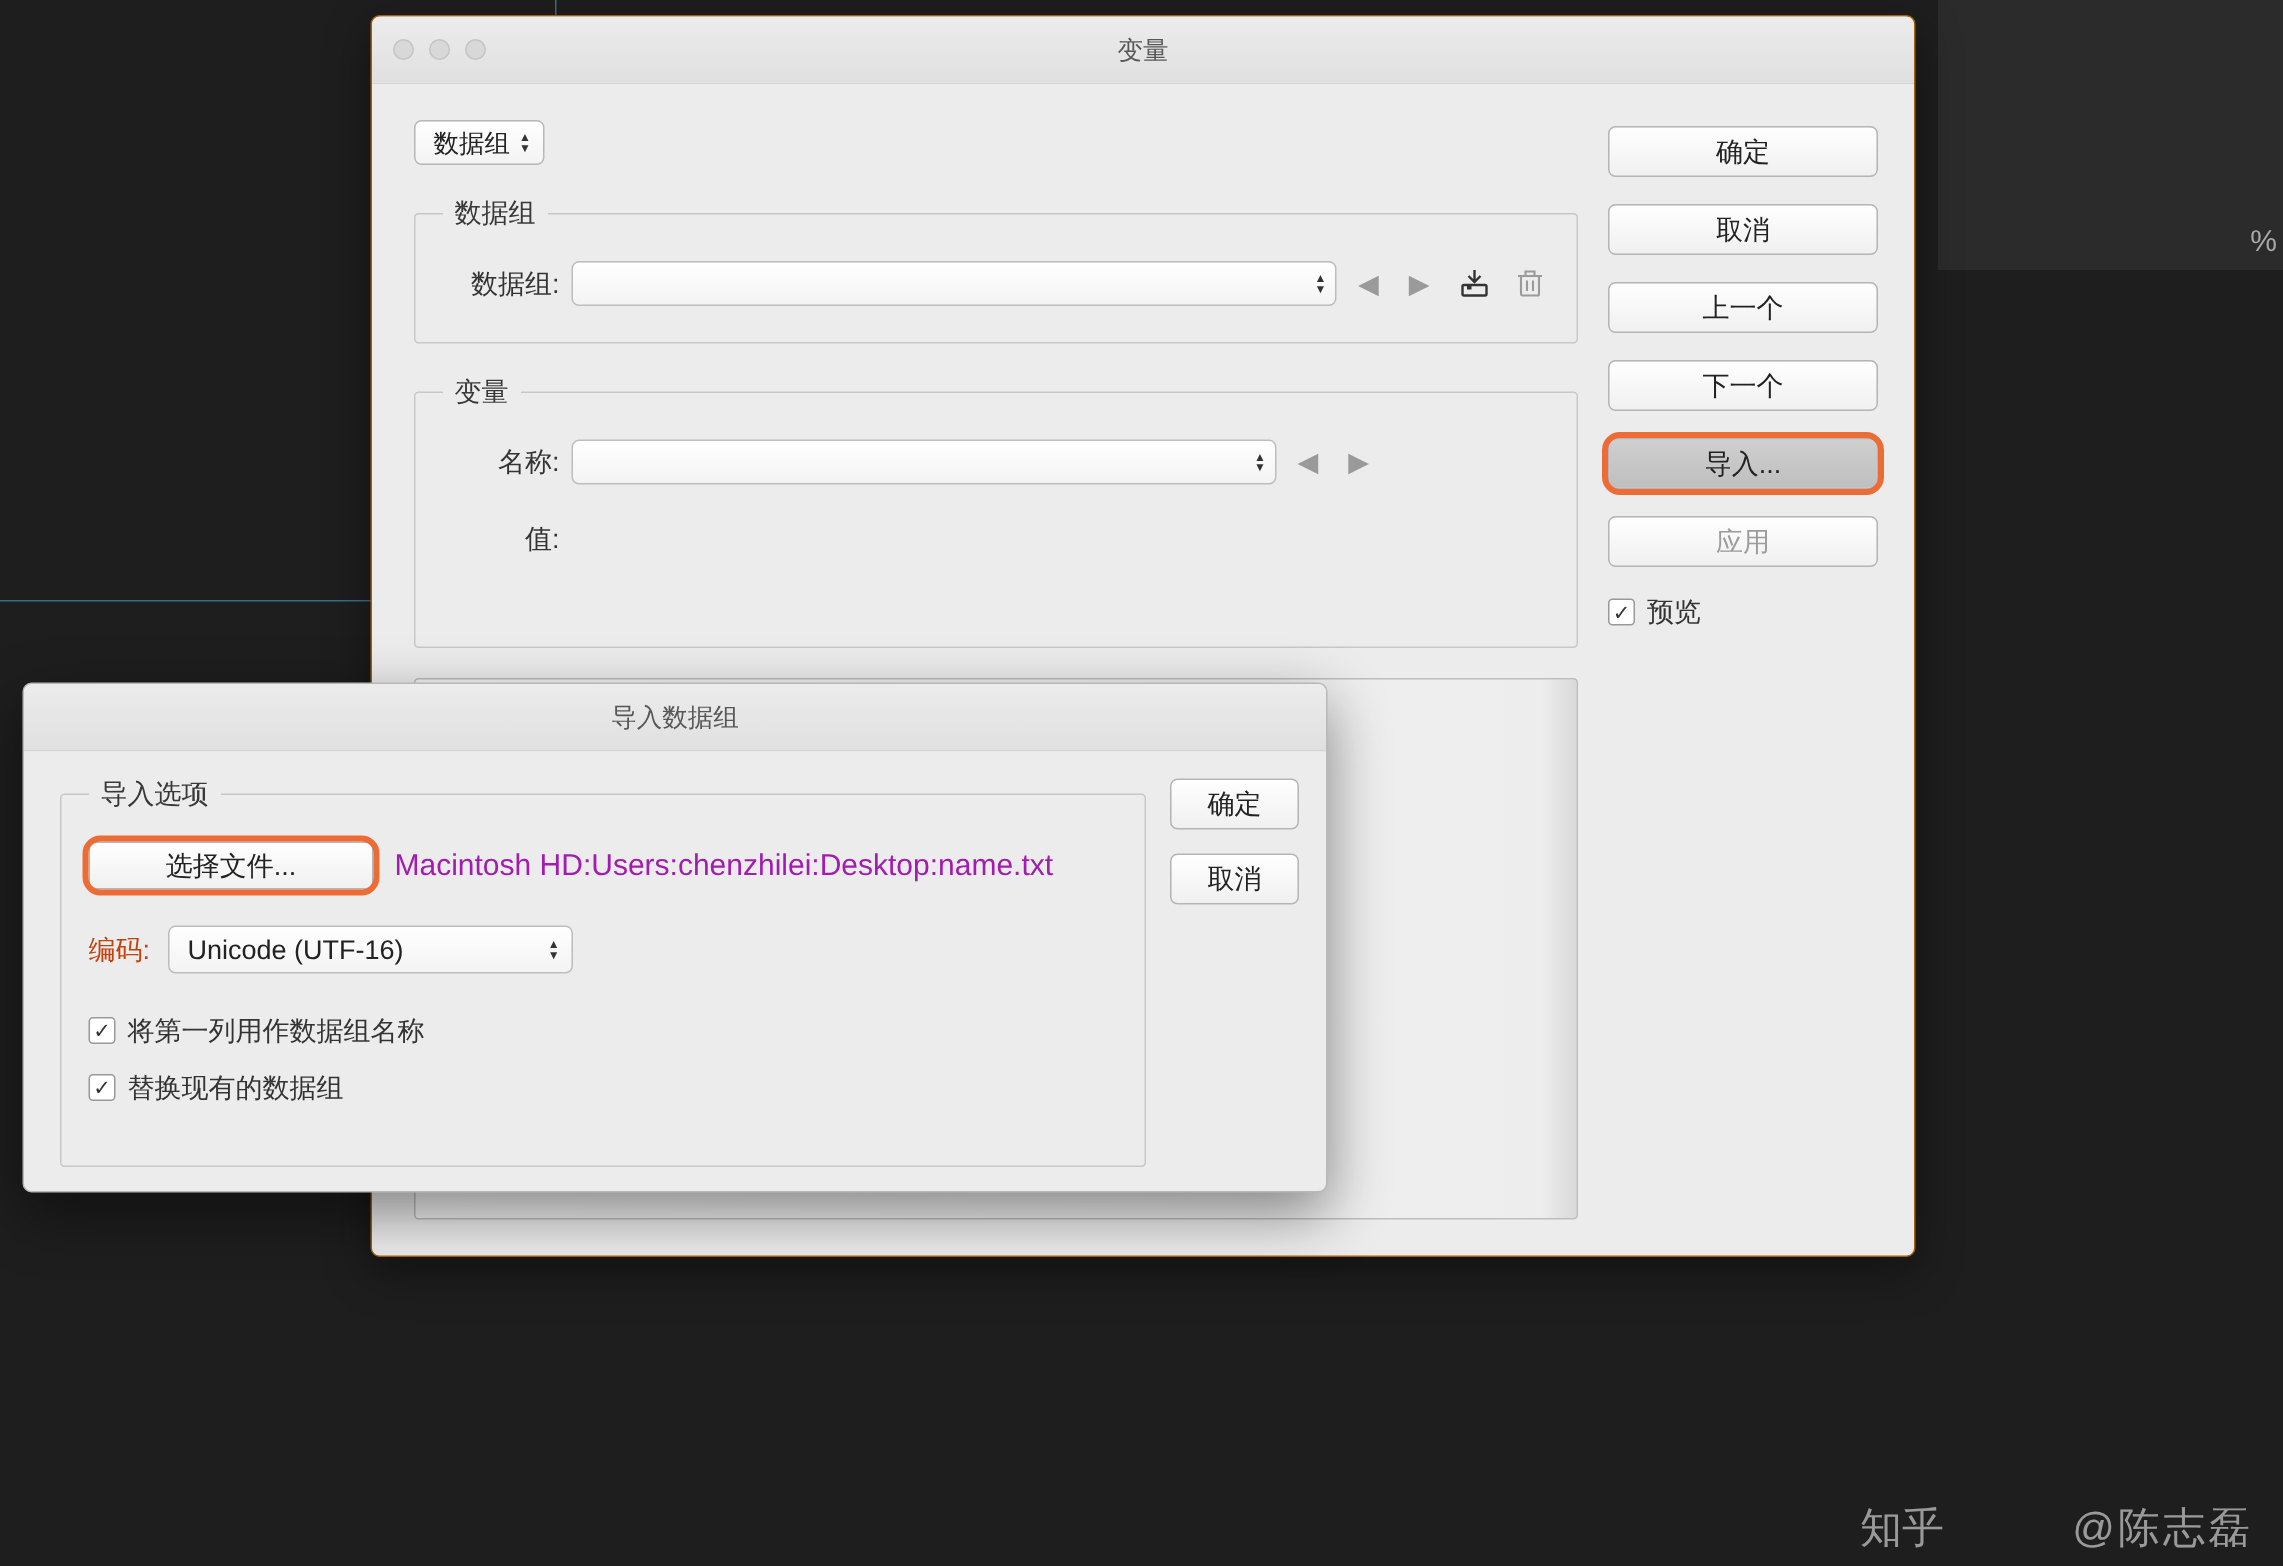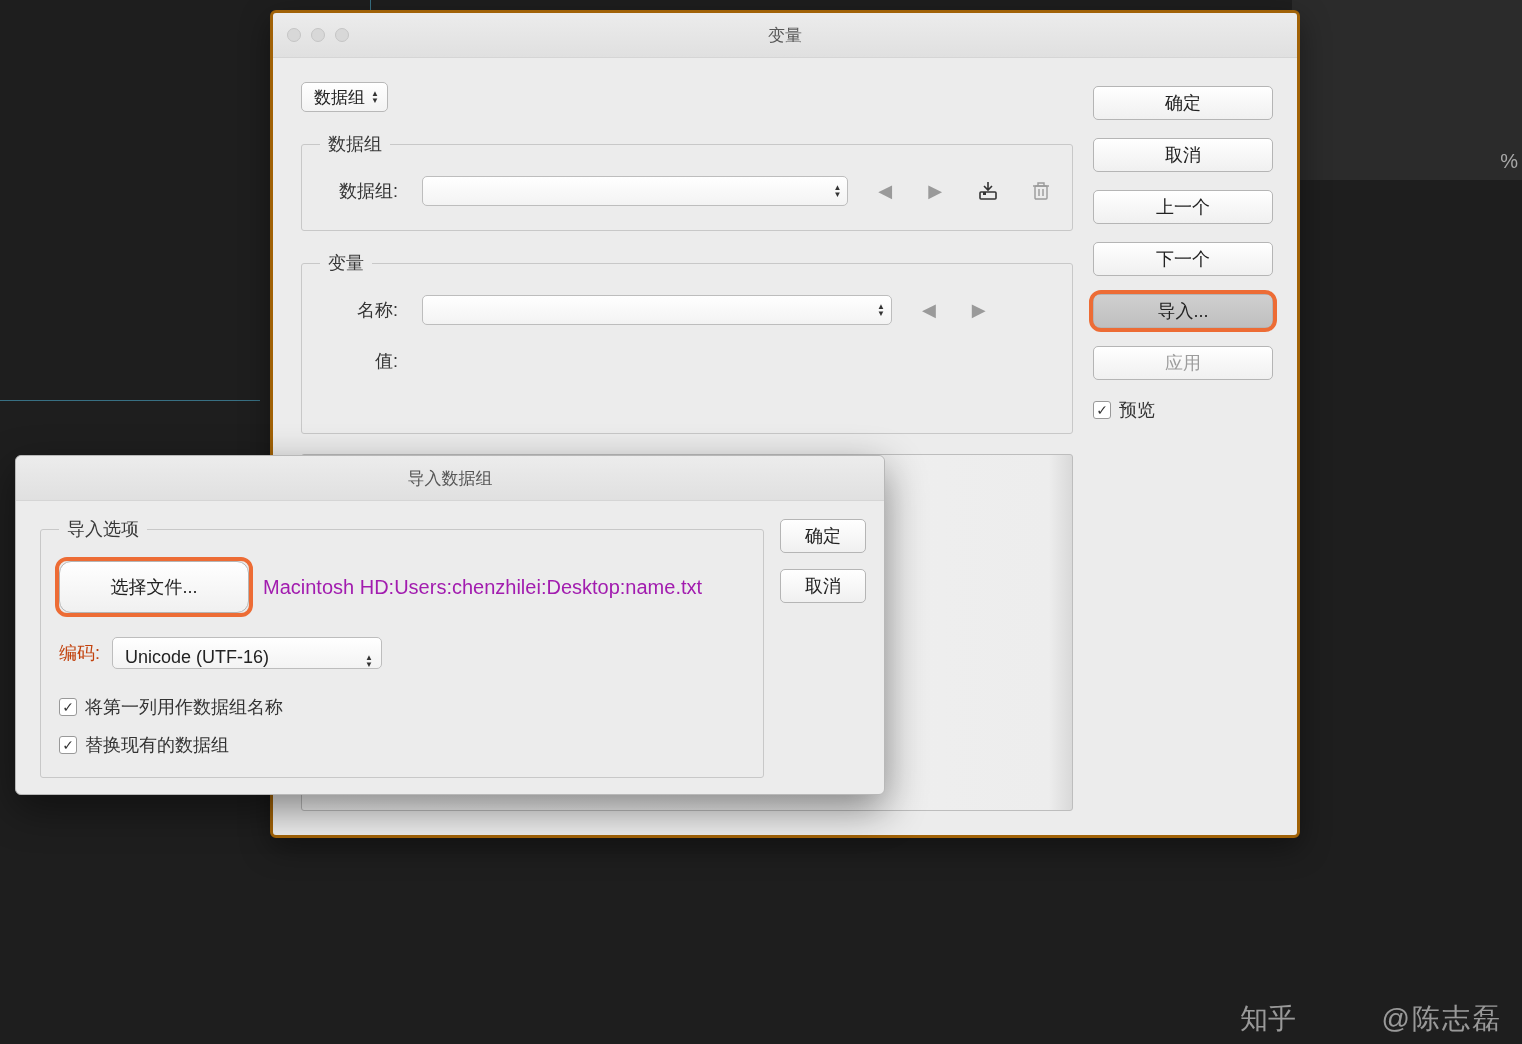--- a/index.html
+++ b/index.html
@@ -1,24 +1,24 @@
 <!DOCTYPE html>
 <html><head>
   <meta charset="utf-8">
   <style>
     * { box-sizing: border-box; margin: 0; padding: 0; font-family: "Helvetica Neue", "PingFang SC", Arial, sans-serif; }
     body { width: 1522px; height: 1044px; background: #1e1e1e; overflow: hidden; position: relative; }
 
     
     .main-dialog {
       position: absolute;
-      left: 270px; top: 10px;
+      left: 247px; top: 10px;
       width: 1030px; height: 828px;
       background: #ececec;
-      border: 3px solid #a16207;
+      border: 1px solid #a16207;
       border-radius: 6px;
       box-shadow: 0 10px 30px rgba(0,0,0,0.4);
     }
     .titlebar {
       height: 45px;
       display: flex; align-items: center;
       background: linear-gradient(#ececec, #e0e0e0);
       border-bottom: 1px solid #d5d5d5;
       border-radius: 6px 6px 0 0;
       position: relative;
@@ -40,21 +40,21 @@
     }
     .stepper { display: flex; flex-direction: column; justify-content: center; margin-left: 6px; font-size: 8px; line-height: 7px; color: #333; }
 
     fieldset.group {
       border: 1px solid #c8c8c8; border-radius: 3px;
       margin-top: 20px; padding: 20px 18px 24px 18px;
       position: relative;
     }
     fieldset.group legend { padding: 0 8px; font-size: 18px; color: #383838; }
 
-    .row { display: flex; align-items: center; gap: 24px; }
+    .row { display: flex; align-items: center; gap: 8px; }
     .label { font-size: 18px; color: #333; min-width: 78px; text-align: right; }
 
     .combo {
       flex: 1; height: 30px;
       background: linear-gradient(#ffffff, #f3f3f3);
       border: 1px solid #bdbdbd; border-radius: 5px;
       display: flex; align-items: center; justify-content: flex-end;
       padding-right: 6px;
     }
     .nav-arrow { color: #9a9a9a; font-size: 18px; padding: 0 6px; user-select: none; }
@@ -88,21 +88,21 @@
       border: 1px solid #b8b8b8; border-radius: 6px;
       box-shadow: 0 14px 40px rgba(0,0,0,0.45);
     }
     .sub-body { display: flex; padding: 14px 18px 18px 24px; gap: 16px; height: calc(100% - 45px); }
     .sub-left { flex: 1; }
     .sub-right { width: 86px; display: flex; flex-direction: column; gap: 16px; padding-top: 4px; }
 
     .select-wide {
       height: 32px; background: linear-gradient(#ffffff, #f3f3f3);
       border: 1px solid #bdbdbd; border-radius: 5px;
-      display: flex; align-items: flex-end; justify-content: space-between;
+      display: flex; align-items: center; justify-content: space-between;
       padding: 0 8px 0 12px; font-size: 18px; color: #222;
     }
 
     .watermark { position: absolute; right: 20px; bottom: 6px; color: rgba(255,255,255,0.55); font-size: 28px; letter-spacing: 2px; margin-top: 17px; }
     .watermark-logo { position: absolute; right: 226px; bottom: 6px; color: rgba(255,255,255,0.55); font-size: 28px; }
 
     
     .bg-line-v { position: absolute; left: 370px; top: 0; bottom: 880px; width: 1px; background: #4aa6c6; opacity: 0.6; }
     .bg-line-h { position: absolute; left: 0; top: 400px; width: 260px; height: 1px; background: #4aa6c6; opacity: 0.6; }
     .bg-panel { position: absolute; right: 0; top: 0; width: 230px; height: 180px; background: #2b2b2b; }
@@ -210,21 +210,21 @@
   <div class="titlebar" style="justify-content:center;">
     <div class="titlebar-title">导入数据组</div>
   </div>
   <div class="sub-body">
     <div class="sub-left">
       <fieldset class="group" style="margin-top:2px; height:100%;">
         <legend>导入选项</legend>
 
         <div class="row" style="gap:14px;">
           <div class="highlight-red" style="display:inline-block;">
-            <div class="btn" style="width:190px; height:52px;border-radius:12px;">选择文件...</div>
+            <div class="btn" style="width:190px; height:32px;">选择文件...</div>
           </div>
           <span style="font-size:20px; color:#a21caf;">Macintosh HD:Users:chenzhilei:Desktop:name.txt</span>
         </div>
 
         <div class="row" style="margin-top:24px; gap:12px;">
           <span style="font-size:18px; color:#c2410c;">编码:</span>
           <div class="select-wide" style="width:270px;">
             <span>Unicode (UTF-16)</span>
             <span class="stepper">
                 <span>▲</span>

